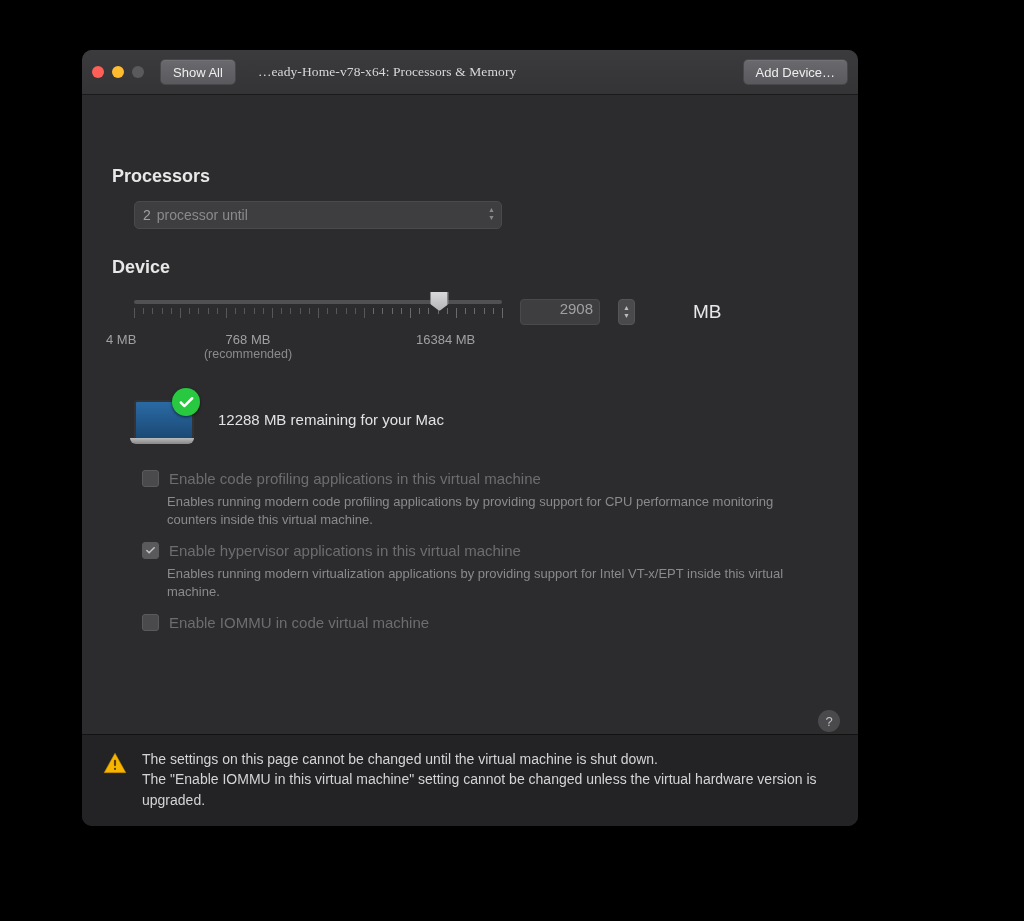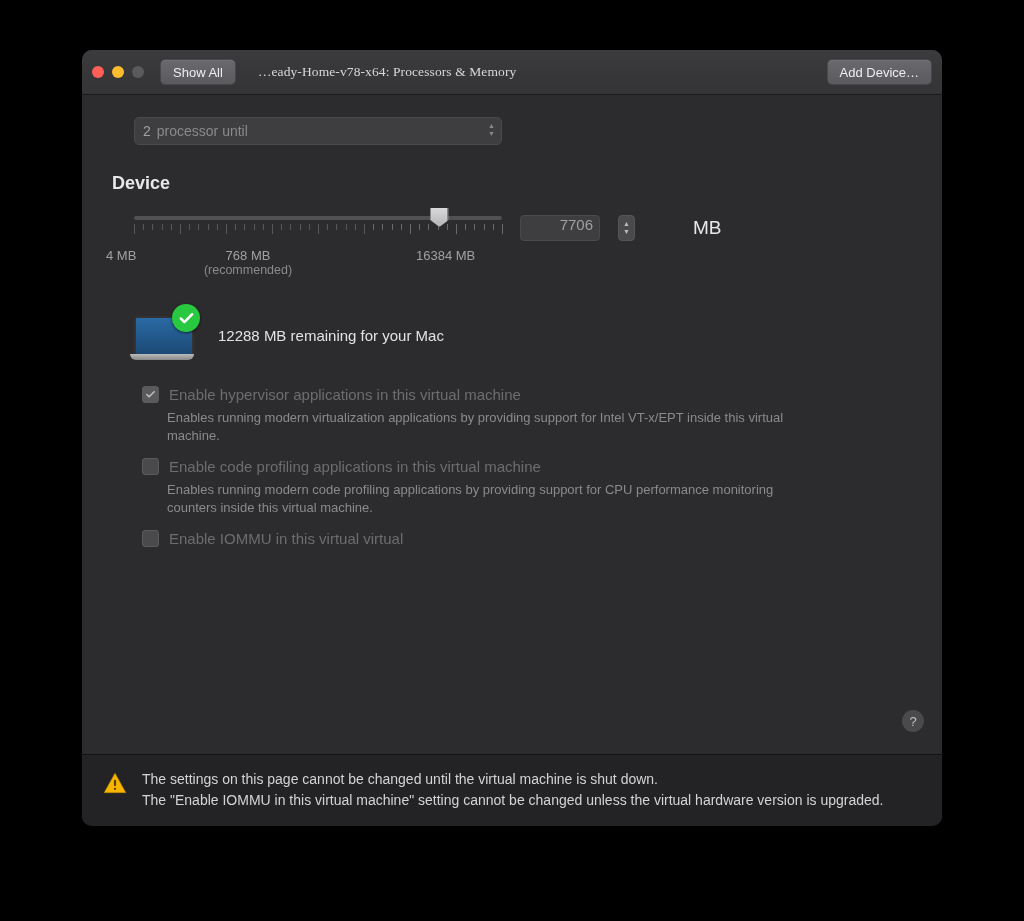--- a/index.html
+++ b/index.html
@@ -20,25 +20,25 @@
     --close-red:#ff5f57;
     --min-yellow:#febc2e;
     --max-gray:#5a5a5d;
     --footer-bg:#232325;
     --slider-track:#555;
     --slider-tick:#6a6a6d;
     --stepper-bg:#4a4a4d;
   }
   html,body{margin:0;padding:0;background:var(--bg-black);width:1024px;height:921px;overflow:hidden;font-family:-apple-system,"Helvetica Neue",Helvetica,Arial,sans-serif;-webkit-font-smoothing:antialiased;}
   .window{
-    position:absolute;left:82px;top:50px;width:860px;height:776px;
+    position:absolute;left:82px;top:50px;width:776px;height:776px;
     background:var(--window-bg);
     border-radius:10px;
     box-shadow:0 20px 60px rgba(0,0,0,0.9),0 0 0 1px rgba(0,0,0,0.6);
-    display:flex;flex-direction:column;overflow:hidden;
+    display:flex;flex-direction:column;overflow:hidden;gap:43px;
   }
   
   .toolbar{
     height:44px;background:linear-gradient(#3b3b3e,#343437);
     border-bottom:1px solid #1a1a1b;
     display:flex;align-items:center;padding:0 10px;gap:10px;
   }
   .traffic{display:flex;gap:8px;margin-right:6px;}
   .dot{width:12px;height:12px;border-radius:50%;}
   .dot.r{background:var(--close-red);}
@@ -146,20 +146,21 @@
       <div class="dot g"></div>
     </div>
     <div class="tb-btn">Show All</div>
     <div class="tb-title">…eady-Home-v78-x64: Processors &amp; Memory</div>
     <div class="tb-spacer"></div>
     <div class="tb-btn">Add Device…</div>
   </div>
 
   <div class="body">
 
+    <h2 class="section">Processors</h2>
     <div class="select-wrap">
       <div class="select">
         <span class="num">2</span>
         <span>processor until</span>
         <div class="stepper-arrows">
           <span>▲</span>
             <span>▼</span>
         </div>
       </div>
     </div>
@@ -207,21 +208,21 @@
             <div class="tick" style="left: 85%; height: 6px; opacity: 1;"></div>
             <div class="tick" style="left: 87.5%; height: 10px; opacity: 1;"></div>
             <div class="tick" style="left: 90%; height: 6px; opacity: 1;"></div>
             <div class="tick" style="left: 92.5%; height: 6px; opacity: 1;"></div>
             <div class="tick" style="left: 95%; height: 6px; opacity: 1;"></div>
             <div class="tick" style="left: 97.5%; height: 6px; opacity: 1;"></div>
             <div class="tick" style="left: 100%; height: 10px; opacity: 1;"></div>
           </div>
         <div class="thumb" style="left:83%;"></div>
       </div>
-      <div class="mem-input">7706</div>
+      <div class="mem-input">2908</div>
       <div class="mem-stepper">
         <span>▲</span>
         <span>▼</span>
       </div>
       <div class="mem-unit">MB</div>
     </div>
 
     <div class="slider-labels">
       <div class="slbl" style="left:0;">4 MB</div>
       <div class="slbl" style="left:142px;transform:translateX(-50%);text-align:center;">
@@ -240,42 +241,42 @@
               <path d="M4 12l5 5L20 6" stroke="#fff" stroke-width="3.5" fill="none" stroke-linecap="round" stroke-linejoin="round"></path>
             </svg>
         </div>
       </div>
       <div class="mac-text">12288 MB remaining for your Mac</div>
     </div>
 
 
     <div class="opt">
       <div class="opt-row">
+        <div class="chk"></div>
+        <span class="opt-label">Enable code profiling applications in this virtual machine</span>
+      </div>
+      <div class="opt-desc">Enables running modern code profiling applications by providing support for CPU performance monitoring counters inside this virtual machine.</div>
+    </div>
+
+    <div class="opt">
+      <div class="opt-row">
         <div class="chk checked">
           <svg viewBox="0 0 24 24">
               <path d="M4 12l5 5L20 6" stroke="#bfbfc2" stroke-width="3.5" fill="none" stroke-linecap="round" stroke-linejoin="round"></path>
             </svg>
         </div>
         <span class="opt-label">Enable hypervisor applications in this virtual machine</span>
       </div>
       <div class="opt-desc">Enables running modern virtualization applications by providing support for Intel VT-x/EPT inside this virtual machine.</div>
     </div>
 
     <div class="opt">
       <div class="opt-row">
         <div class="chk"></div>
-        <span class="opt-label">Enable code profiling applications in this virtual machine</span>
-      </div>
-      <div class="opt-desc">Enables running modern code profiling applications by providing support for CPU performance monitoring counters inside this virtual machine.</div>
-    </div>
-
-    <div class="opt">
-      <div class="opt-row">
-        <div class="chk"></div>
-        <span class="opt-label">Enable IOMMU in this virtual virtual</span>
+        <span class="opt-label">Enable IOMMU in code virtual machine</span>
       </div>
     </div>
 
   </div>
 
   <div class="help-btn">?</div>
 
   <div class="footer">
     <svg class="warn-icon" viewBox="0 0 24 24">
       <path d="M12 2 L22 20 L2 20 Z" fill="#f7b500" stroke="#c08800" stroke-width="0.5"></path>

